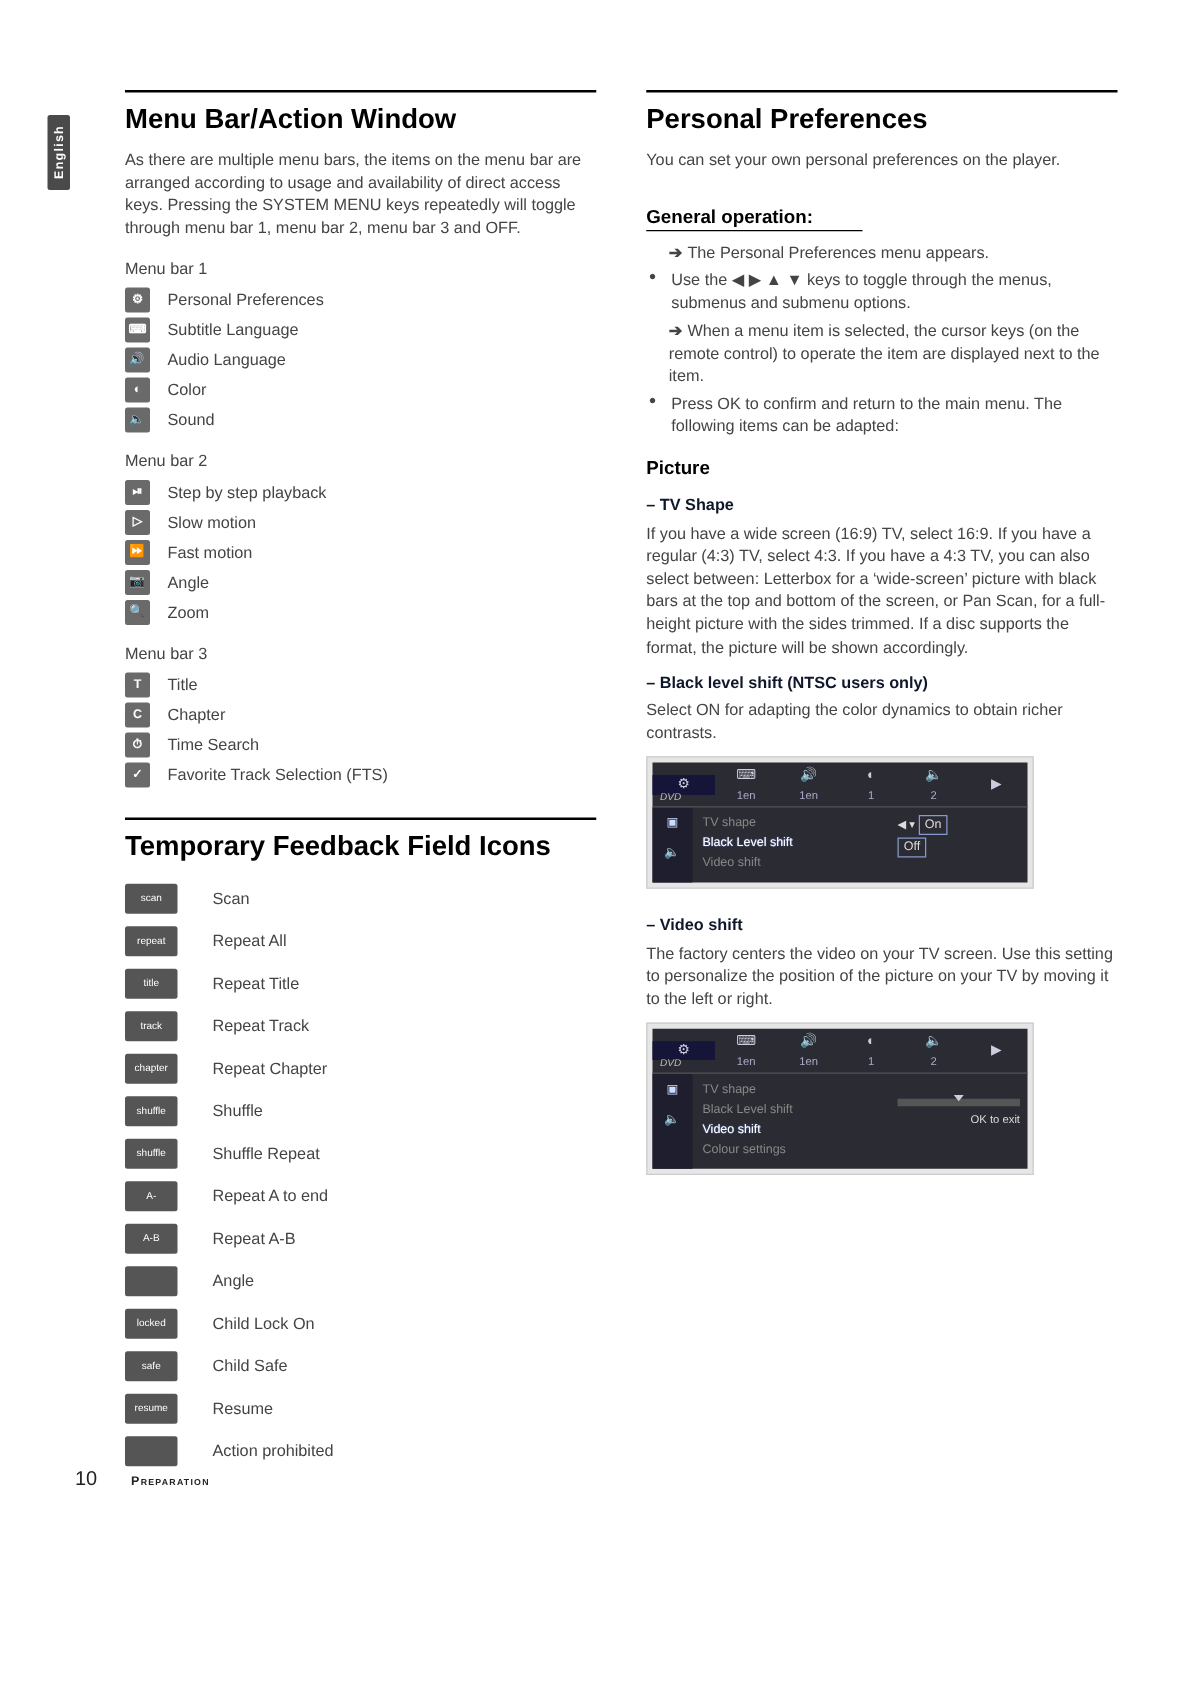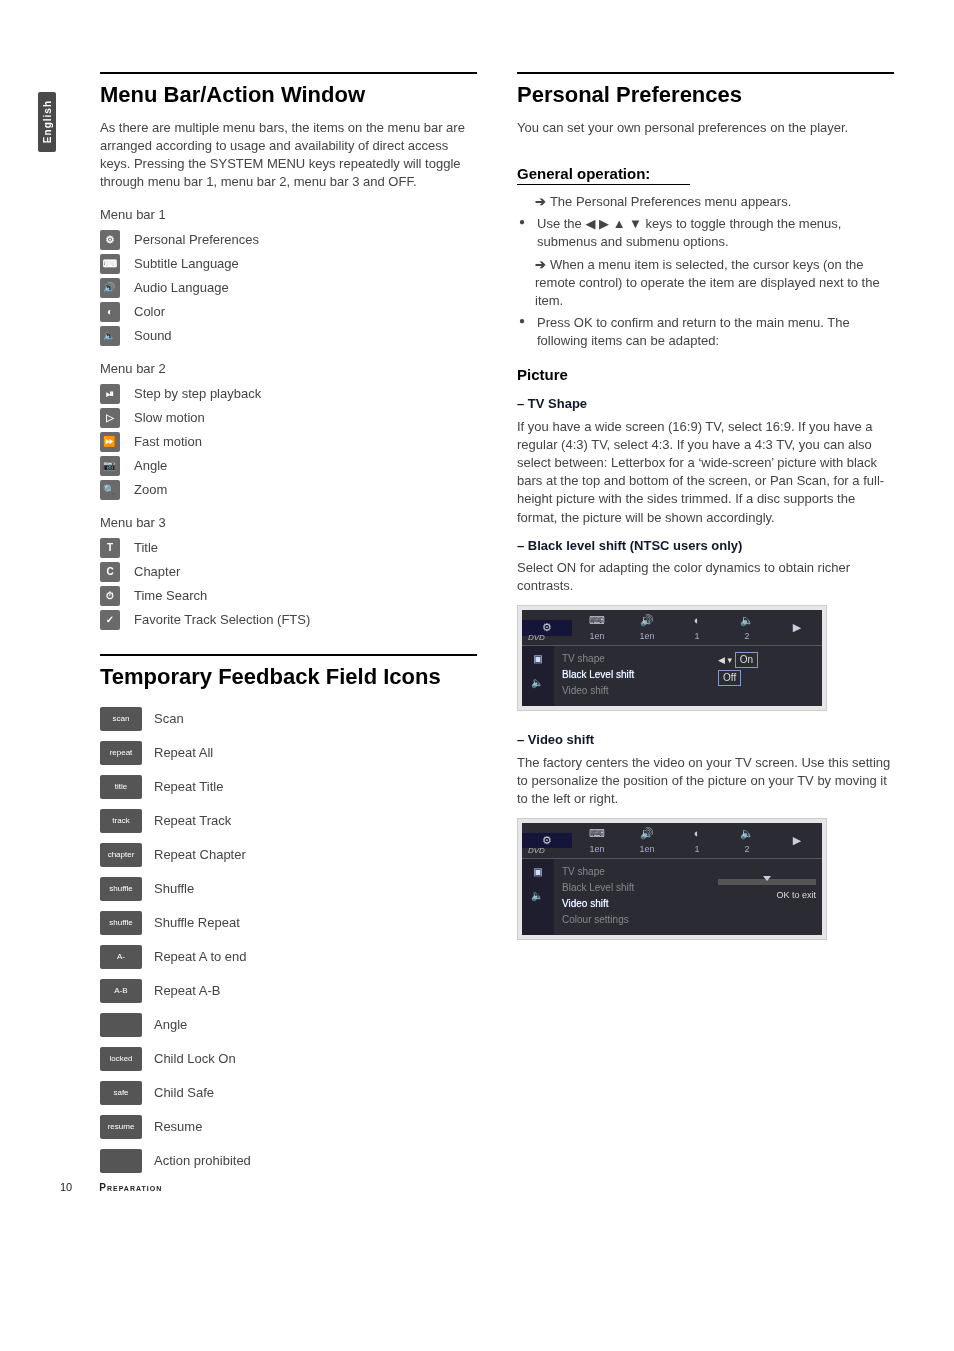--- a/index.html
+++ b/index.html
@@ -10,21 +10,21 @@
   .cols { display: flex; gap: 40px; margin-left: 40px; }
   .col { width: 380px; font-size: 13px; line-height: 1.4; color: #444; }
   h1 { font-size: 22px; font-weight: bold; border-top: 2px solid #000; padding-top: 6px; margin-bottom: 8px; color: #000; }
   h2 { font-size: 15px; font-weight: bold; border-bottom: 1px solid #000; display: inline-block; padding-right: 40px; margin-top: 18px; margin-bottom: 8px; color: #000; }
   h3 { font-size: 15px; font-weight: bold; margin-top: 14px; margin-bottom: 4px; color: #000; }
   h4 { font-size: 13px; font-weight: bold; margin-top: 10px; margin-bottom: 4px; color: #0f172a; }
   p { margin-bottom: 8px; }
   .menu-label { font-size: 13px; color: #444; margin-top: 14px; margin-bottom: 6px; }
   .icon-row { display: flex; align-items: center; gap: 14px; margin-bottom: 4px; }
   .icon-box { width: 20px; height: 20px; background: #6a6a6a; border-radius: 2px; display:flex; align-items:center; justify-content:center; font-size:10px; color:#fff; font-weight:bold; }
-  .feedback-row { display: flex; align-items: center; gap: 12px; margin-bottom: 10px; }
+  .feedback-row { display: flex; align-items: center; gap: 28px; margin-bottom: 10px; }
   .fb-icon { width: 42px; height: 24px; background: #555; border-radius: 2px; display:flex; flex-direction:column; align-items:center; justify-content:center; font-size:8px; color:#fff; line-height:1; }
   .fb-icon .top { color:#fff; }
   ul.bullets { list-style: none; margin-left: 2px; }
   ul.bullets > li { position: relative; padding-left: 18px; margin-bottom: 4px; }
   ul.bullets > li::before { content: "●"; position: absolute; left: 0; top: 0; font-size: 10px; }
   .arrow-line { padding-left: 18px; margin-bottom: 4px; }
   .arrow-line::before { content: "➔"; font-weight:bold; margin-right: 4px; }
   .osd { width: 310px; height: auto; border:1px solid #ccc; margin-top:10px; background:#e6e6e6; padding:4px; }
   .osd-inner { background:#2b2b33; color:#ddd; font-size:10px; }
   .osd-top { display:flex; align-items:center; height:36px; border-bottom:1px solid #555; position:relative; }
@@ -36,21 +36,21 @@
   .osd-side { width:32px; background:#1e1e2e; display:flex; flex-direction:column; align-items:center; padding-top:6px; gap:10px; font-size:10px; color:#cdf;}
   .osd-menu { flex:1; padding:6px 8px; }
   .osd-menu div { color:#888; font-size:10px; margin-bottom:2px; }
   .osd-menu .hl { color:#fff; text-shadow:0 0 1px #8af; }
   .osd-vals { width:110px; padding:6px 6px; font-size:10px; color:#ddd; }
   .osd-vals .sel { border:1px solid #89c; padding:0 4px; display:inline-block; margin-bottom:2px; }
   .osd-slider { height:6px; background:#555; margin-top:14px; position:relative; }
   .osd-slider::after { content:""; position:absolute; left:46%; top:-3px; width:0;height:0; border-left:4px solid transparent; border-right:4px solid transparent; border-top:5px solid #ccd; }
   .osd-slider-label { text-align:right; font-size:9px; color:#ddd; margin-top:4px; }
   .page-footer { position:absolute; left:60px; bottom:30px; font-size:11px; }
-  .page-footer .num { font-size:11px; margin-right:8px; }
+  .page-footer .num { font-size:16px; margin-right:8px; }
   .page-footer .lbl { font-size:10px; font-weight:bold; letter-spacing:1px; font-variant:small-caps;padding-left:16px;}
 </style>
 </head>
 <body>
 
 <div class="page">
   <div class="side-tab">
       <span>English</span>
     </div>
 

